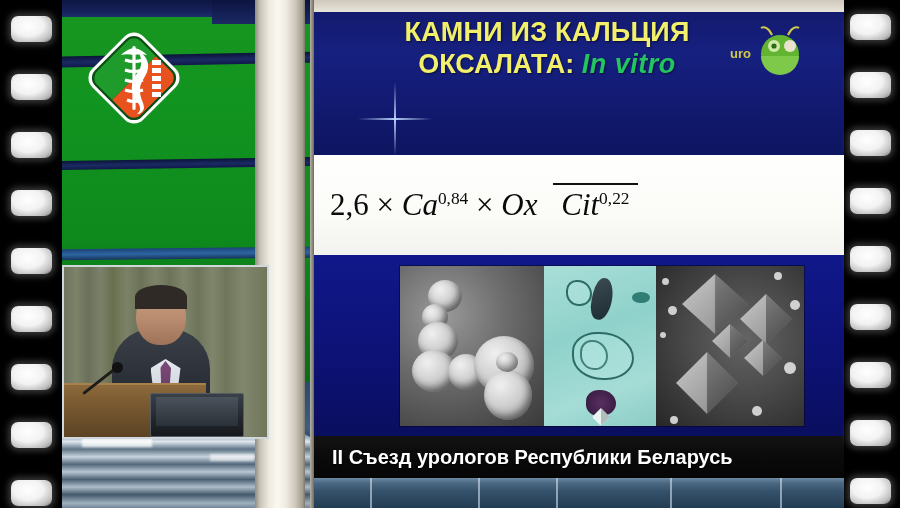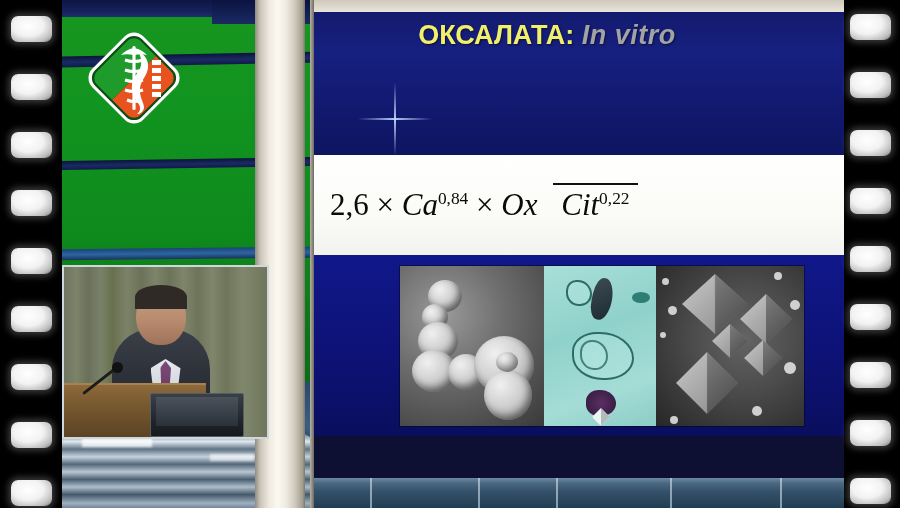--- a/index.html
+++ b/index.html
@@ -115,21 +115,21 @@
   #slide .sparkle:before{left:0;top:50%;width:100%;height:2px;transform:translateY(-50%);filter:blur(.4px);}
   #slide .sparkle:after{top:0;left:50%;width:2px;height:100%;transform:translateX(-50%);
      background:linear-gradient(180deg,rgba(255,255,255,0),rgba(190,215,255,.95),rgba(255,255,255,0));filter:blur(.4px);}
 
   #title{position:absolute;left:0;top:18px;width:100%;text-align:center;padding-right:60px;
      box-sizing:border-box;line-height:1.07;}
   #title .l1{color:#f2f06a;font-size:27px;font-weight:bold;letter-spacing:.2px;
      text-shadow:1px 1px 2px rgba(0,0,0,.55);}
   #title .l2{margin-top:3px;font-size:27px;font-weight:bold;}
   #title .l2 .ru{color:#f2f06a;text-shadow:1px 1px 2px rgba(0,0,0,.55);}
-  #title .l2 .lat{color:#a3a3a3;font-style:italic;font-weight:bold;letter-spacing:.5px;
+  #title .l2 .lat{color:#22c55e;font-style:italic;font-weight:bold;letter-spacing:.5px;
      text-shadow:1px 1px 2px rgba(0,0,0,.5);}
 
   #urologo{position:absolute;right:52px;top:26px;width:62px;height:50px;}
   #urologo .txt{position:absolute;left:0;top:20px;color:#cfc94a;font-size:13px;font-weight:bold;}
 
   
   #formula{position:absolute;left:0;top:155px;width:100%;height:100px;
      background:linear-gradient(180deg,#ffffff 0%,#fbfbf7 60%,#f2f2ee 100%);
      overflow:hidden;}
   #formula .eq{position:absolute;left:6px;top:50%;transform:translateY(-50%);
@@ -256,26 +256,39 @@
   </div>
 
   <div id="pillar"></div>
 
   <div id="slide">
     <div class="topwhite"></div>
     <div class="hdr"></div>
     <div class="sparkle"></div>
 
     <div id="title">
+      <div class="l1">КАМНИ ИЗ КАЛЬЦИЯ</div>
       <div class="l2">
         <span class="ru">ОКСАЛАТА:</span>
         <span class="lat">In vitro</span>
       </div>
     </div>
 
+    <div id="urologo">
+      <span class="txt">uro</span>
+      <svg width="46" height="50" viewBox="0 0 46 50" style="position:absolute;left:26px;top:0;">
+        <circle cx="24" cy="28" r="19" fill="#63b531"></circle>
+        <path d="M5 30a19 19 0 0 0 38 0z" fill="#7fc94a"></path>
+        <circle cx="18" cy="20" r="6" fill="#cfe9a8"></circle>
+        <circle cx="34" cy="20" r="6" fill="#e8e2cf"></circle>
+        <circle cx="18" cy="20" r="2.6" fill="#2d6b14"></circle>
+        <path d="M16 9 C13 2, 8 0, 5 2" stroke="#cfc94a" stroke-width="2" fill="none"></path>
+        <path d="M32 9 C35 2, 40 0, 43 2" stroke="#cfc94a" stroke-width="2" fill="none"></path>
+      </svg>
+    </div>
 
     <div id="formula">
       <div class="eq">
         <span class="frac">
           <span class="num">
             <span class="nosl">2,6</span>
             <span class="nosl">×</span>
             <span>Ca<sup>0,84</sup></span>
             <span class="nosl">×</span>
             <span>Ox</span>
@@ -323,20 +336,23 @@
           <div class="spk" style="left:4px;top:66px;width:6px;height:6px;"></div>
           <div class="spk" style="left:118px;top:6px;width:8px;height:8px;"></div>
           <div class="spk" style="left:134px;top:34px;width:10px;height:10px;"></div>
           <div class="spk" style="left:128px;top:96px;width:12px;height:12px;"></div>
           <div class="spk" style="left:96px;top:140px;width:10px;height:10px;"></div>
           <div class="spk" style="left:14px;top:150px;width:8px;height:8px;"></div>
         </div>
       </div>
     </div>
 
+    <div id="caption">
+      <span class="txt">II Съезд урологов Республики Беларусь</span>
+    </div>
 
     <div class="botband">
       <span class="seam" style="left:60px;"></span>
       <span class="seam" style="left:168px;"></span>
       <span class="seam" style="left:246px;"></span>
       <span class="seam" style="left:360px;"></span>
       <span class="seam" style="left:470px;"></span>
     </div>
 
     <div class="leftedge"></div>

